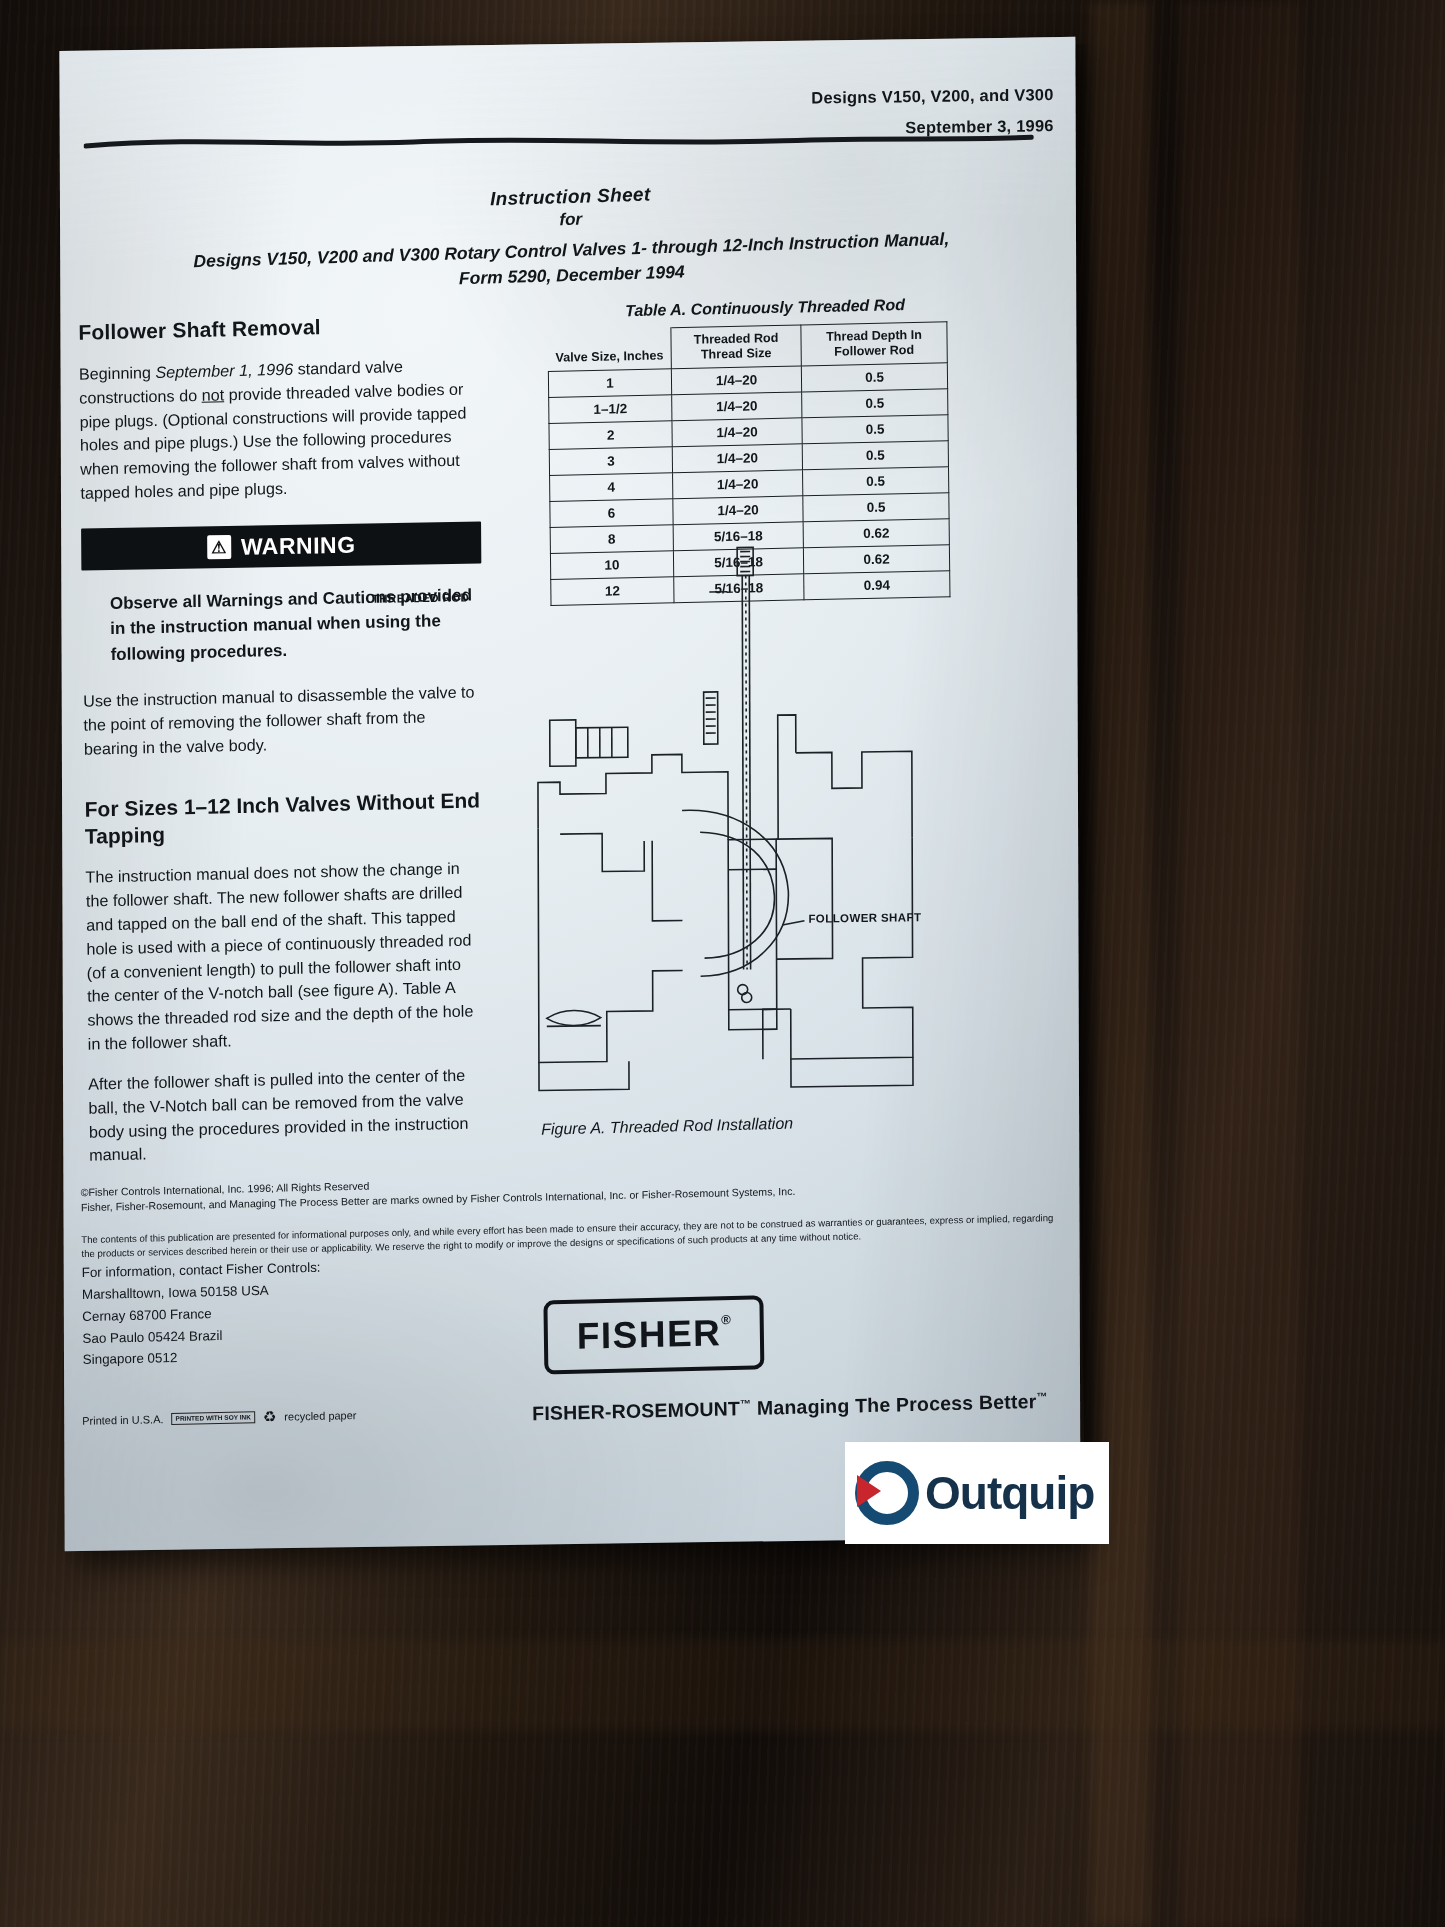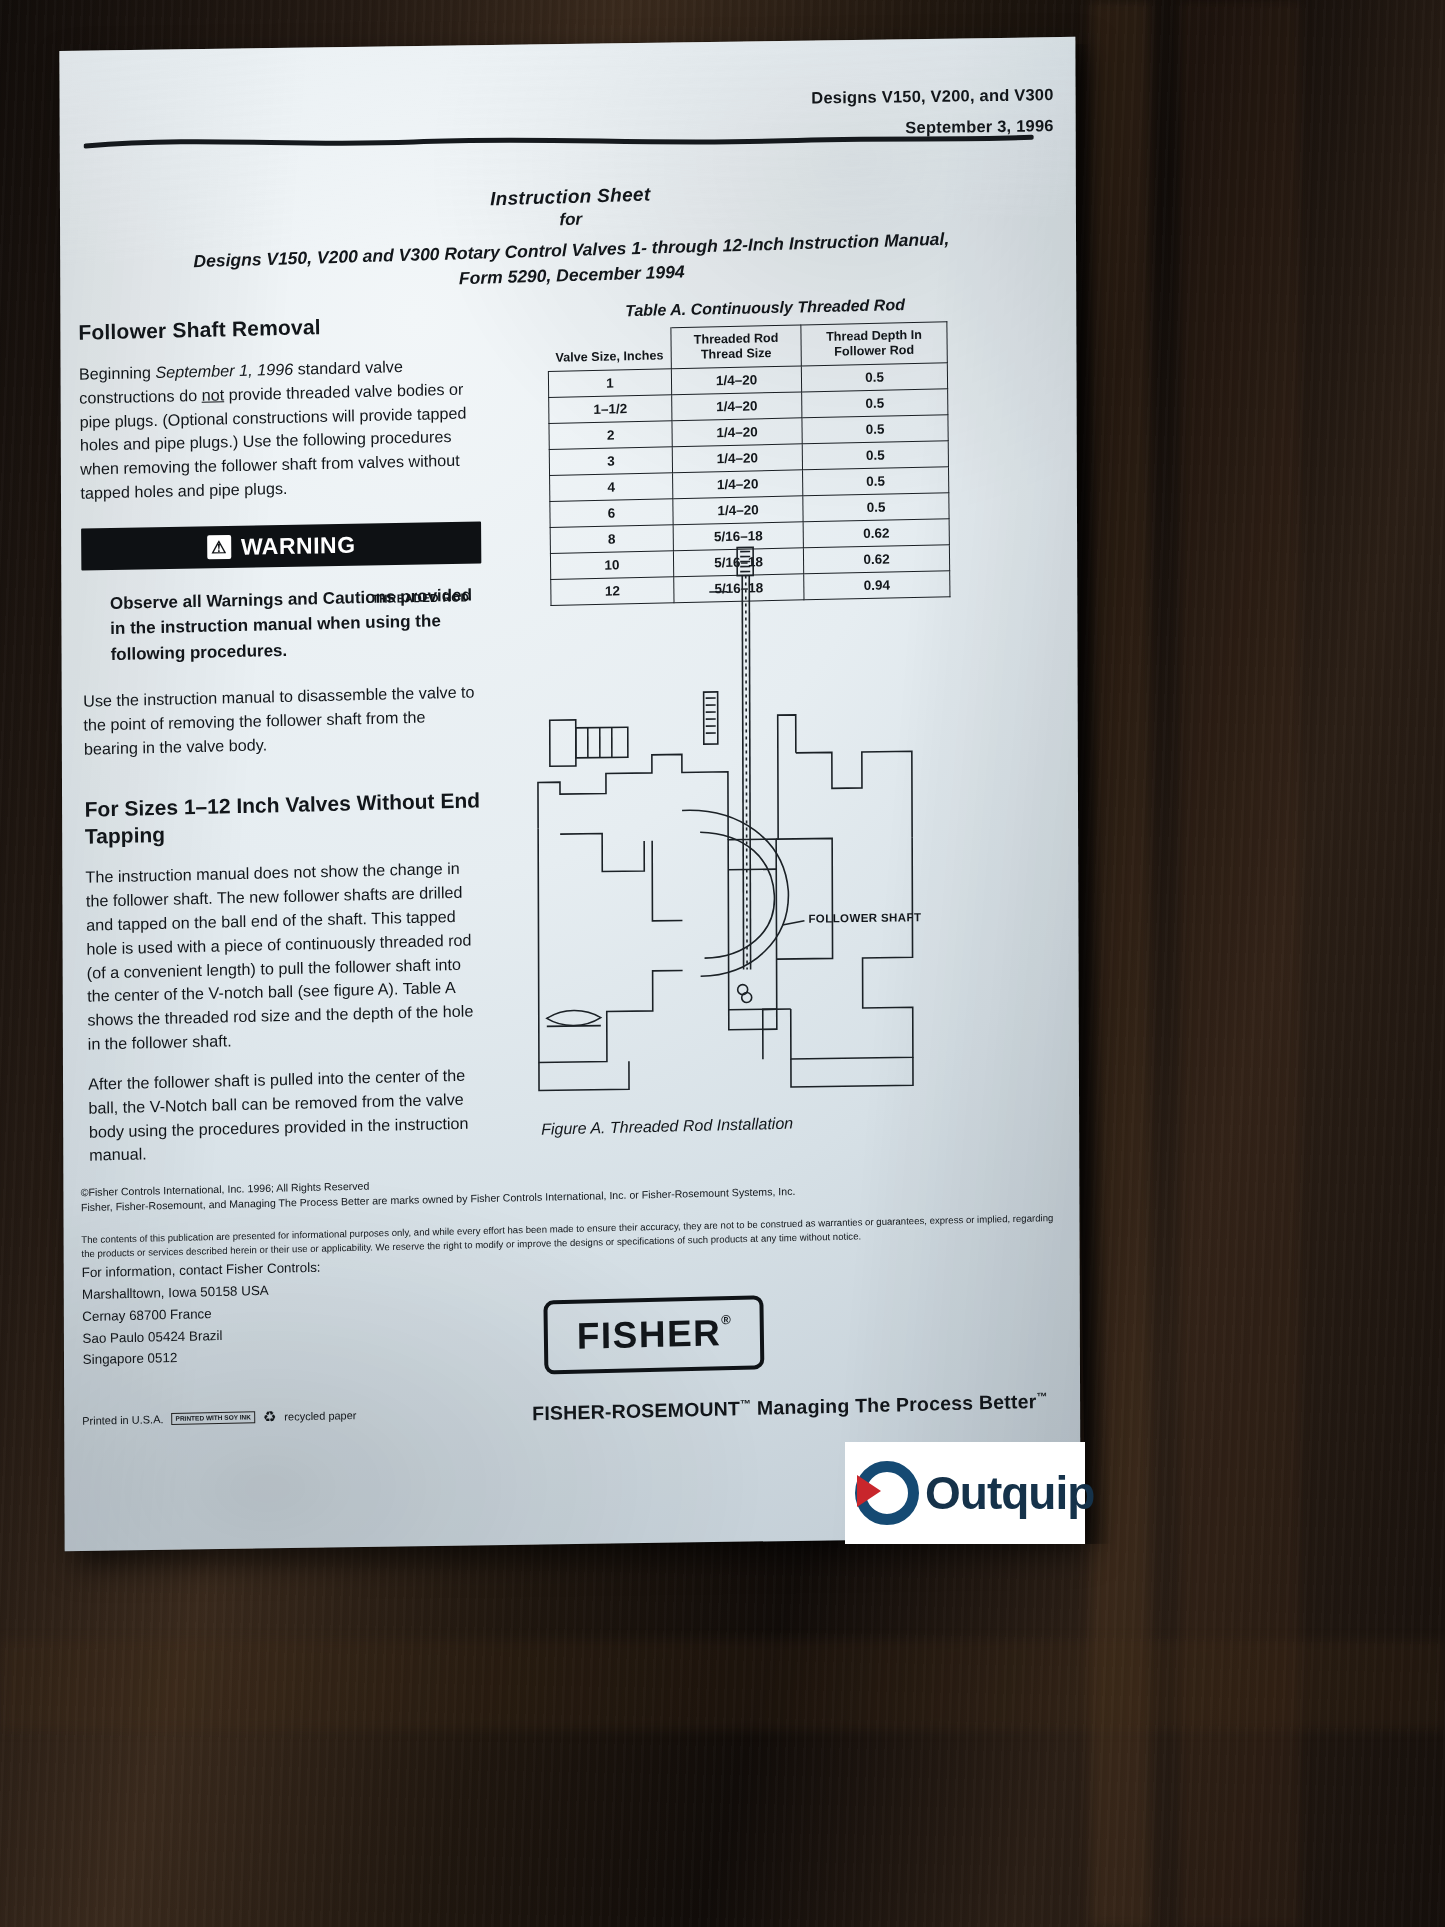--- a/index.html
+++ b/index.html
@@ -306,21 +306,21 @@
     white-space: nowrap;
   }
   .tagline .tm { font-size: 11px; vertical-align: super; }
   .tagline .light { font-weight: bold; }
 
   
   #watermark {
     position: absolute;
     left: 845px;
     top: 1442px;
-    width: 240px;
+    width: 264px;
     height: 102px;
     background: #ffffff;
     display: flex;
     align-items: center;
     gap: 6px;
     padding-left: 10px;
     box-sizing: border-box;
   }
   #wm-mark { position: relative; width: 64px; height: 64px; flex: 0 0 64px;}
   #wm-mark .ring {

